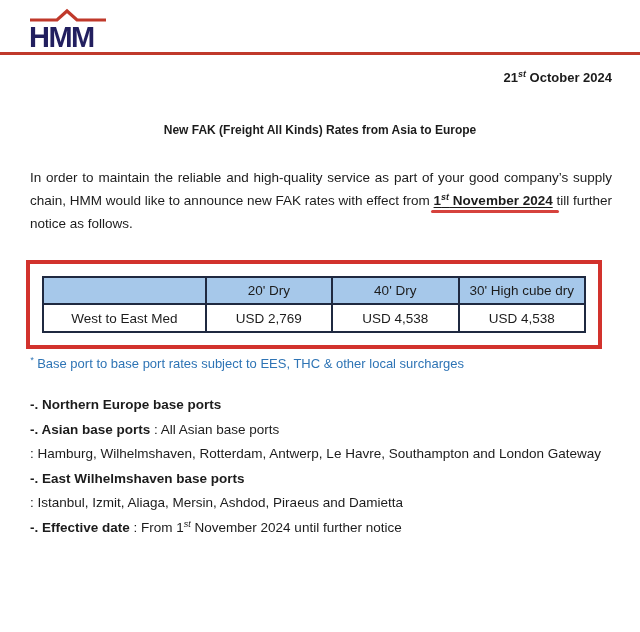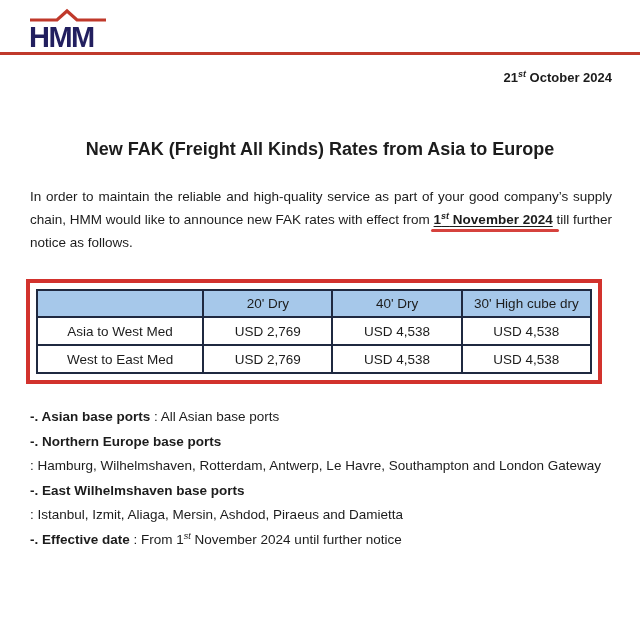--- a/index.html
+++ b/index.html
@@ -14,32 +14,32 @@
   *{box-sizing:border-box;}
   body{margin:0;background:#888;}
   .page{
     width:640px;height:632px;background:#ffffff;position:relative;overflow:hidden;
     font-family:"Liberation Sans", sans-serif;color:var(--text_color);
     margin:0 auto;
   }
   .logo-block{margin:7px 0 0 28px;line-height:0;}
   .red-rule{height:3px;background:var(--accent_red);margin-top:3px;width:100%;}
   .date-line{margin:14px 28px 0 0;text-align:right;font-weight:bold;font-size:13px;line-height:17px;}
-  .doc-title{margin-top:54px;text-align:center;font-weight:bold;font-size:18px;line-height:18px;}
+  .doc-title{margin-top:35px;text-align:center;font-weight:bold;font-size:12px;line-height:18px;}
   .intro{margin:27px 28px 8px 30px;font-size:13.5px;line-height:23px;text-align:justify;}
   .hl{
     font-weight:bold;text-decoration:underline;text-underline-offset:2px;
     position:relative;white-space:nowrap;
   }
   .hl .marker{
     position:absolute;left:-3px;right:-6px;bottom:-5px;height:3.5px;
     background:var(--annotation_red);border-radius:2px;opacity:.92;
   }
   .red-box{
-    margin:25px 38px 0 26px;border:4px solid var(--annotation_red);padding:6px;background:#fff;
+    margin:25px 38px 0 26px;border:4px solid var(--annotation_red);padding:12px;background:#fff;
   }
   table.rates{
     width:100%;border-collapse:collapse;font-size:13.5px;text-align:center;
     table-layout:fixed;
   }
   table.rates th,table.rates td{border:2px solid var(--table_border);padding:0 2px;}
   table.rates th{background:var(--table_header_bg);font-weight:normal;height:27px;}
   table.rates td{height:28px;background:#fff;}
   table.rates col.c0{width:30%;}
   table.rates col.cx{width:23.33%;}
@@ -80,38 +80,33 @@
       <thead>
         <tr>
             <th></th>
             <th>20' Dry</th>
             <th>40' Dry</th>
             <th>30' High cube dry</th>
           </tr>
       </thead>
       <tbody>
           <tr>
-            <td>Asia to West Med</td>
-            <td>USD 2,769</td>
-            <td>USD 4,538</td>
-            <td>USD 4,538</td>
-          </tr>
-          <tr>
             <td>West to East Med</td>
             <td>USD 2,769</td>
             <td>USD 4,538</td>
             <td>USD 4,538</td>
           </tr>
         </tbody>
     </table>
   </div>
 
+  <div class="footnote"><sup>*</sup><span> Base port to base port rates subject to EES, THC &amp; other local surcharges</span></div>
 
   <div class="details">
+      <div class="detail-line"><span class="b">-. Northern Europe base ports</span></div>
       <div class="detail-line"><span class="b">-. Asian base ports</span><span> : All Asian base ports</span></div>
-      <div class="detail-line"><span class="b">-. Northern Europe base ports</span></div>
       <div class="detail-line"><span> : Hamburg, Wilhelmshaven, Rotterdam, Antwerp, Le Havre, Southampton and London Gateway</span></div>
       <div class="detail-line"><span class="b">-. East Wilhelmshaven base ports</span></div>
       <div class="detail-line"><span> : Istanbul, Izmit, Aliaga, Mersin, Ashdod, Piraeus and Damietta</span></div>
       <div class="detail-line"><span class="b">-. Effective date</span><span> : From 1</span><sup>st</sup><span> November 2024 until further notice</span></div>
     </div>
 
 </div>
 
 </body></html>

